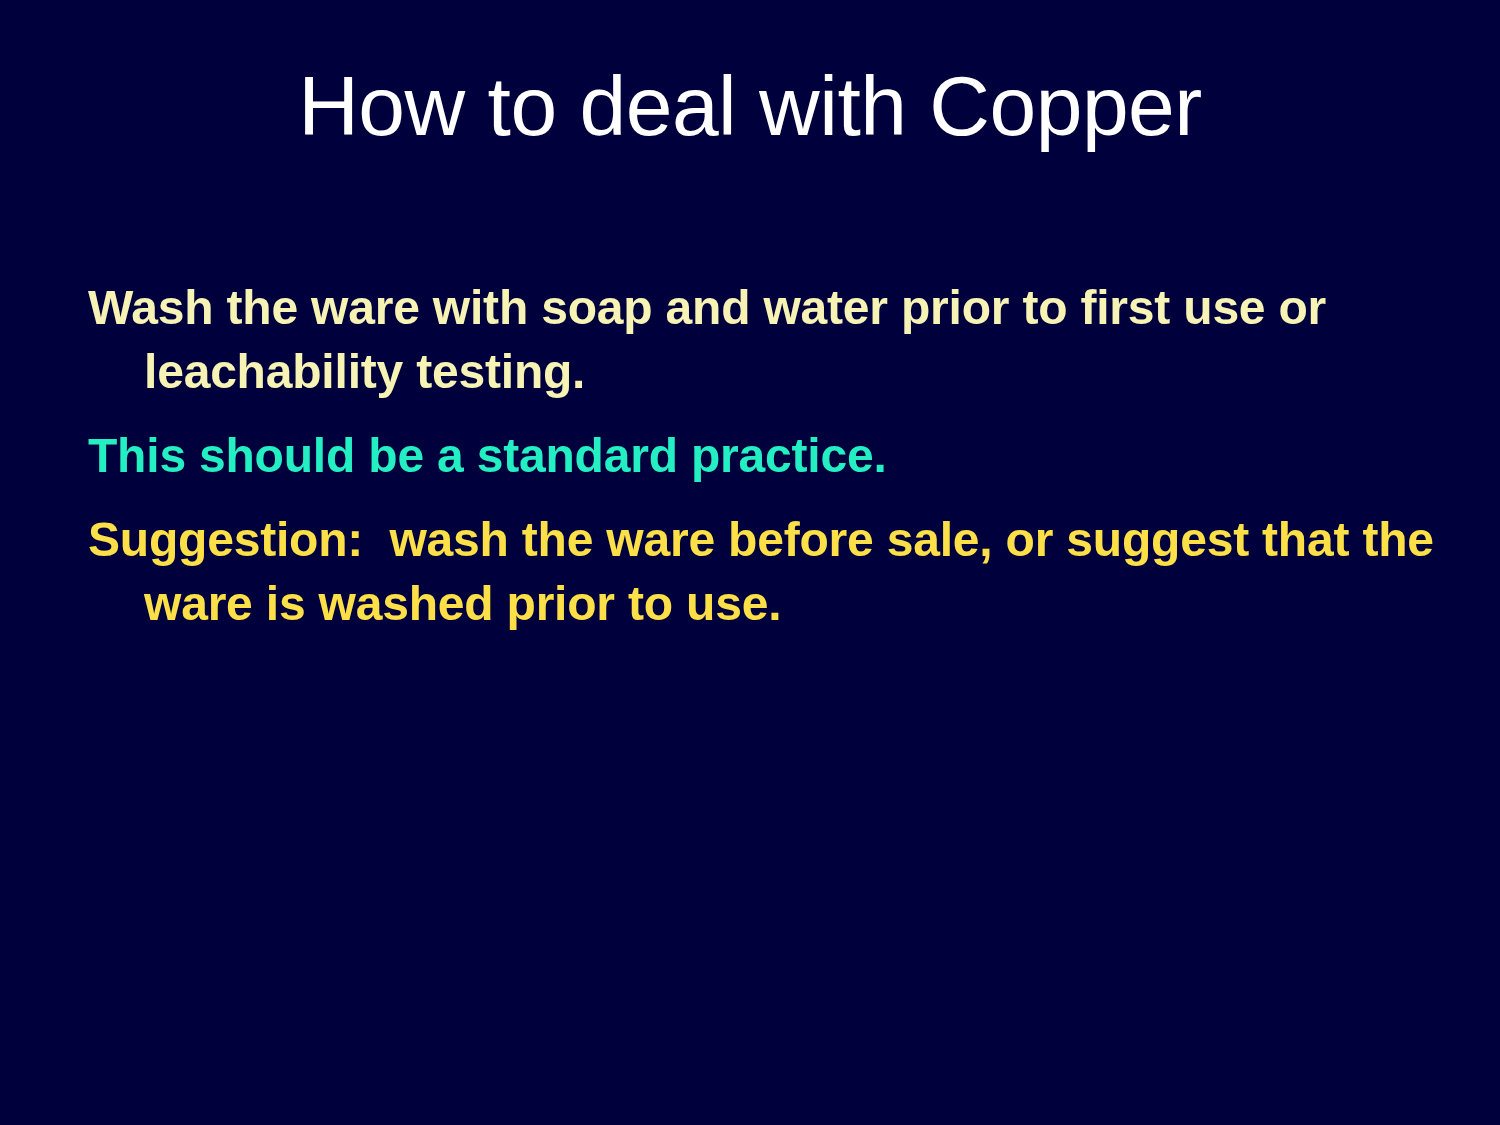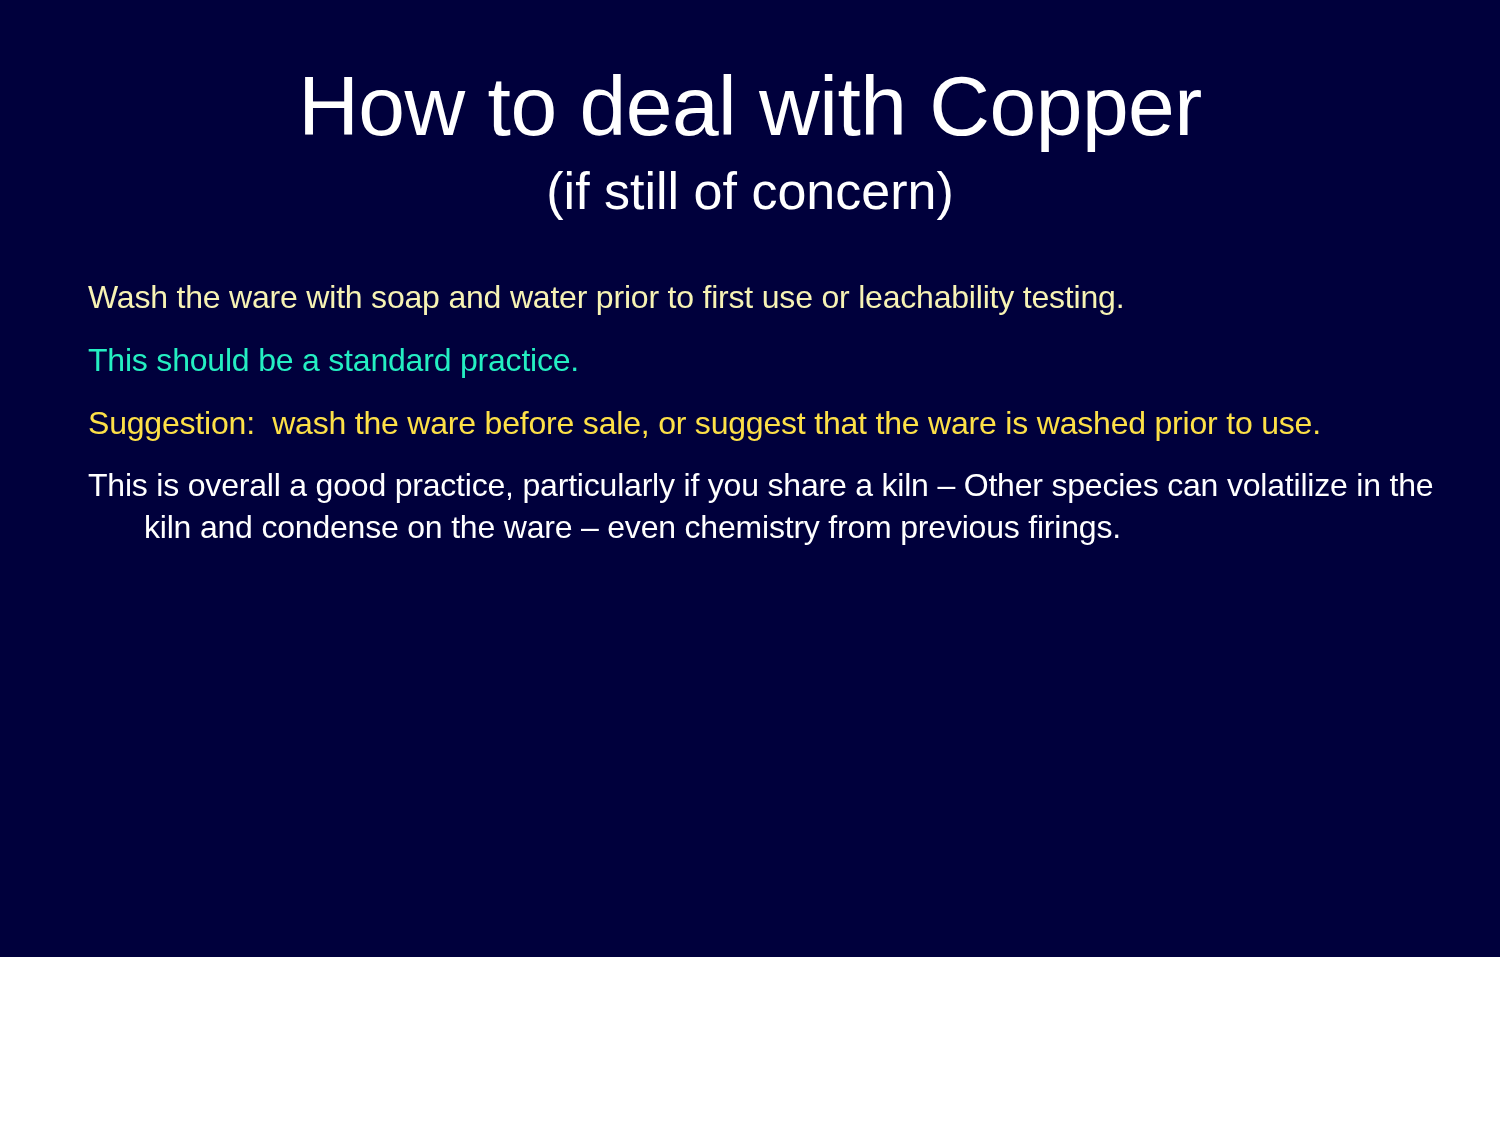--- a/index.html
+++ b/index.html
@@ -9,21 +9,21 @@
   }
   body {
     width: 1500px;
     height: 1125px;
     overflow: hidden;
     font-family: "Liberation Sans", sans-serif;
   }
   #slide {
     position: relative;
     width: 1500px;
-    height: 957px;
+    height: 1125px;
     background: #00003c;
     box-sizing: border-box;
   }
 
   
   #title-block {
     position: absolute;
     left: 0;
     top: 62px;
     width: 1500px;
@@ -49,22 +49,22 @@
   }
 
   
   #body-block {
     position: absolute;
     left: 88px;
     top: 276px;
     width: 1348px;
   }
   .para {
-    font-size: 32px;
-    font-weight: normal;
+    font-size: 48px;
+    font-weight: bold;
     line-height: 1.33;
     padding-left: 56px;
     text-indent: -56px;
     margin: 0 0 17px 0;
     letter-spacing: -0.2px;
     white-space: pre-wrap;
   }
   .para.p-cream  { color: #f7f3b4; }
   .para.p-cyan   { color: #24efc2; }
   .para.p-yellow { color: #fde047; }
@@ -74,23 +74,21 @@
   .para.p-yellow { margin-bottom: 19px; }
   .para.p-white  { margin-bottom: 0; }
 </style>
 </head>
 <body>
 
 <div id="slide">
 
   <div id="title-block">
     <span id="slide-title">How to deal with Copper</span>
-    <span id="slide-subtitle">(if still of concern)</span>
   </div>
 
   <div id="body-block">
     <p class="para p-cream">Wash the ware with soap and water prior to first use or leachability testing.</p>
     <p class="para p-cyan">This should be a standard practice.</p>
     <p class="para p-yellow">Suggestion:  wash the ware before sale, or suggest that the ware is washed prior to use.</p>
-    <p class="para p-white">This is overall a good practice, particularly if you share a kiln – Other species can volatilize in the kiln and condense on the ware – even chemistry from previous firings.</p>
   </div>
 
 </div>
 
 </body></html>

